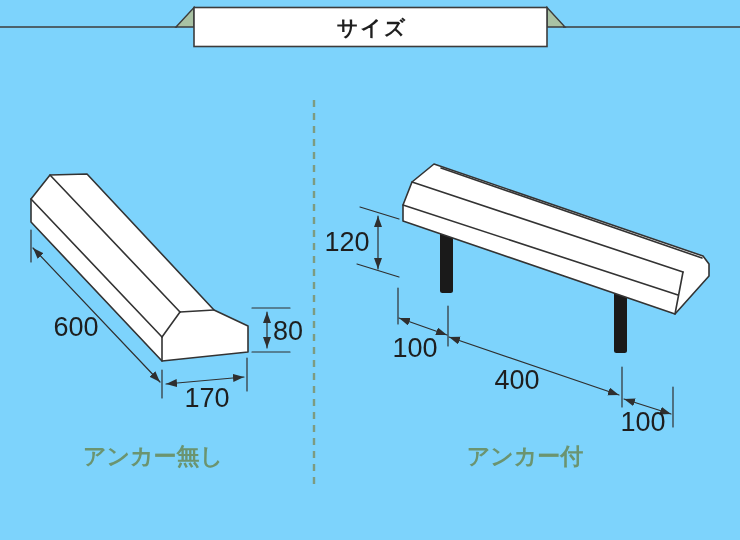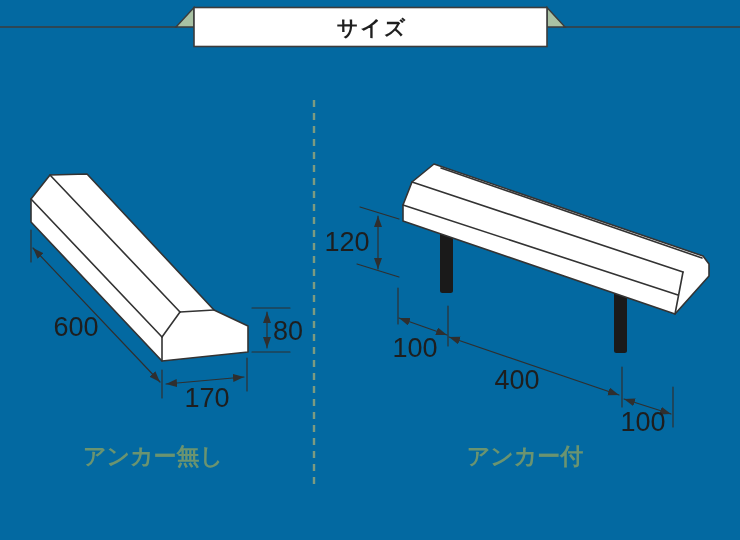--- a/index.html
+++ b/index.html
@@ -1,16 +1,16 @@
 <!DOCTYPE html>
 <html><head>
 <meta charset="utf-8">
 <style>
   html,body{margin:0;padding:0;background:#ffffff;}
-  .page{position:relative;width:740px;height:540px;background:#0369a1;overflow:hidden;
+  .page{position:relative;width:740px;height:540px;background:#7dd3fc;overflow:hidden;
         font-family:"Liberation Sans",sans-serif;text-align:center;}
   svg{display:block;}
   .blockline{fill:none;stroke:#333333;stroke-width:1.6;stroke-linejoin:round;stroke-linecap:round;}
   .blockfill{fill:#ffffff;stroke:#333333;stroke-width:1.6;stroke-linejoin:round;}
   .dimline{fill:none;stroke:#2f2f2f;stroke-width:1.2;stroke-linecap:round;}
   .dimtext{font-family:"Liberation Sans",sans-serif;font-size:27px;fill:#1e1e1e;text-anchor:middle;}
   .cjk-label{font-family:"Liberation Sans",sans-serif;font-size:23px;font-weight:bold;text-anchor:middle;}
   .bannerline{stroke:#3c3c3c;stroke-width:1.6;}
   .bannerbox{fill:#ffffff;stroke:#3c3c3c;stroke-width:1.6;}
   .bannertext{font-family:"Liberation Sans",sans-serif;font-size:21px;font-weight:bold;fill:#1f1f1f;

